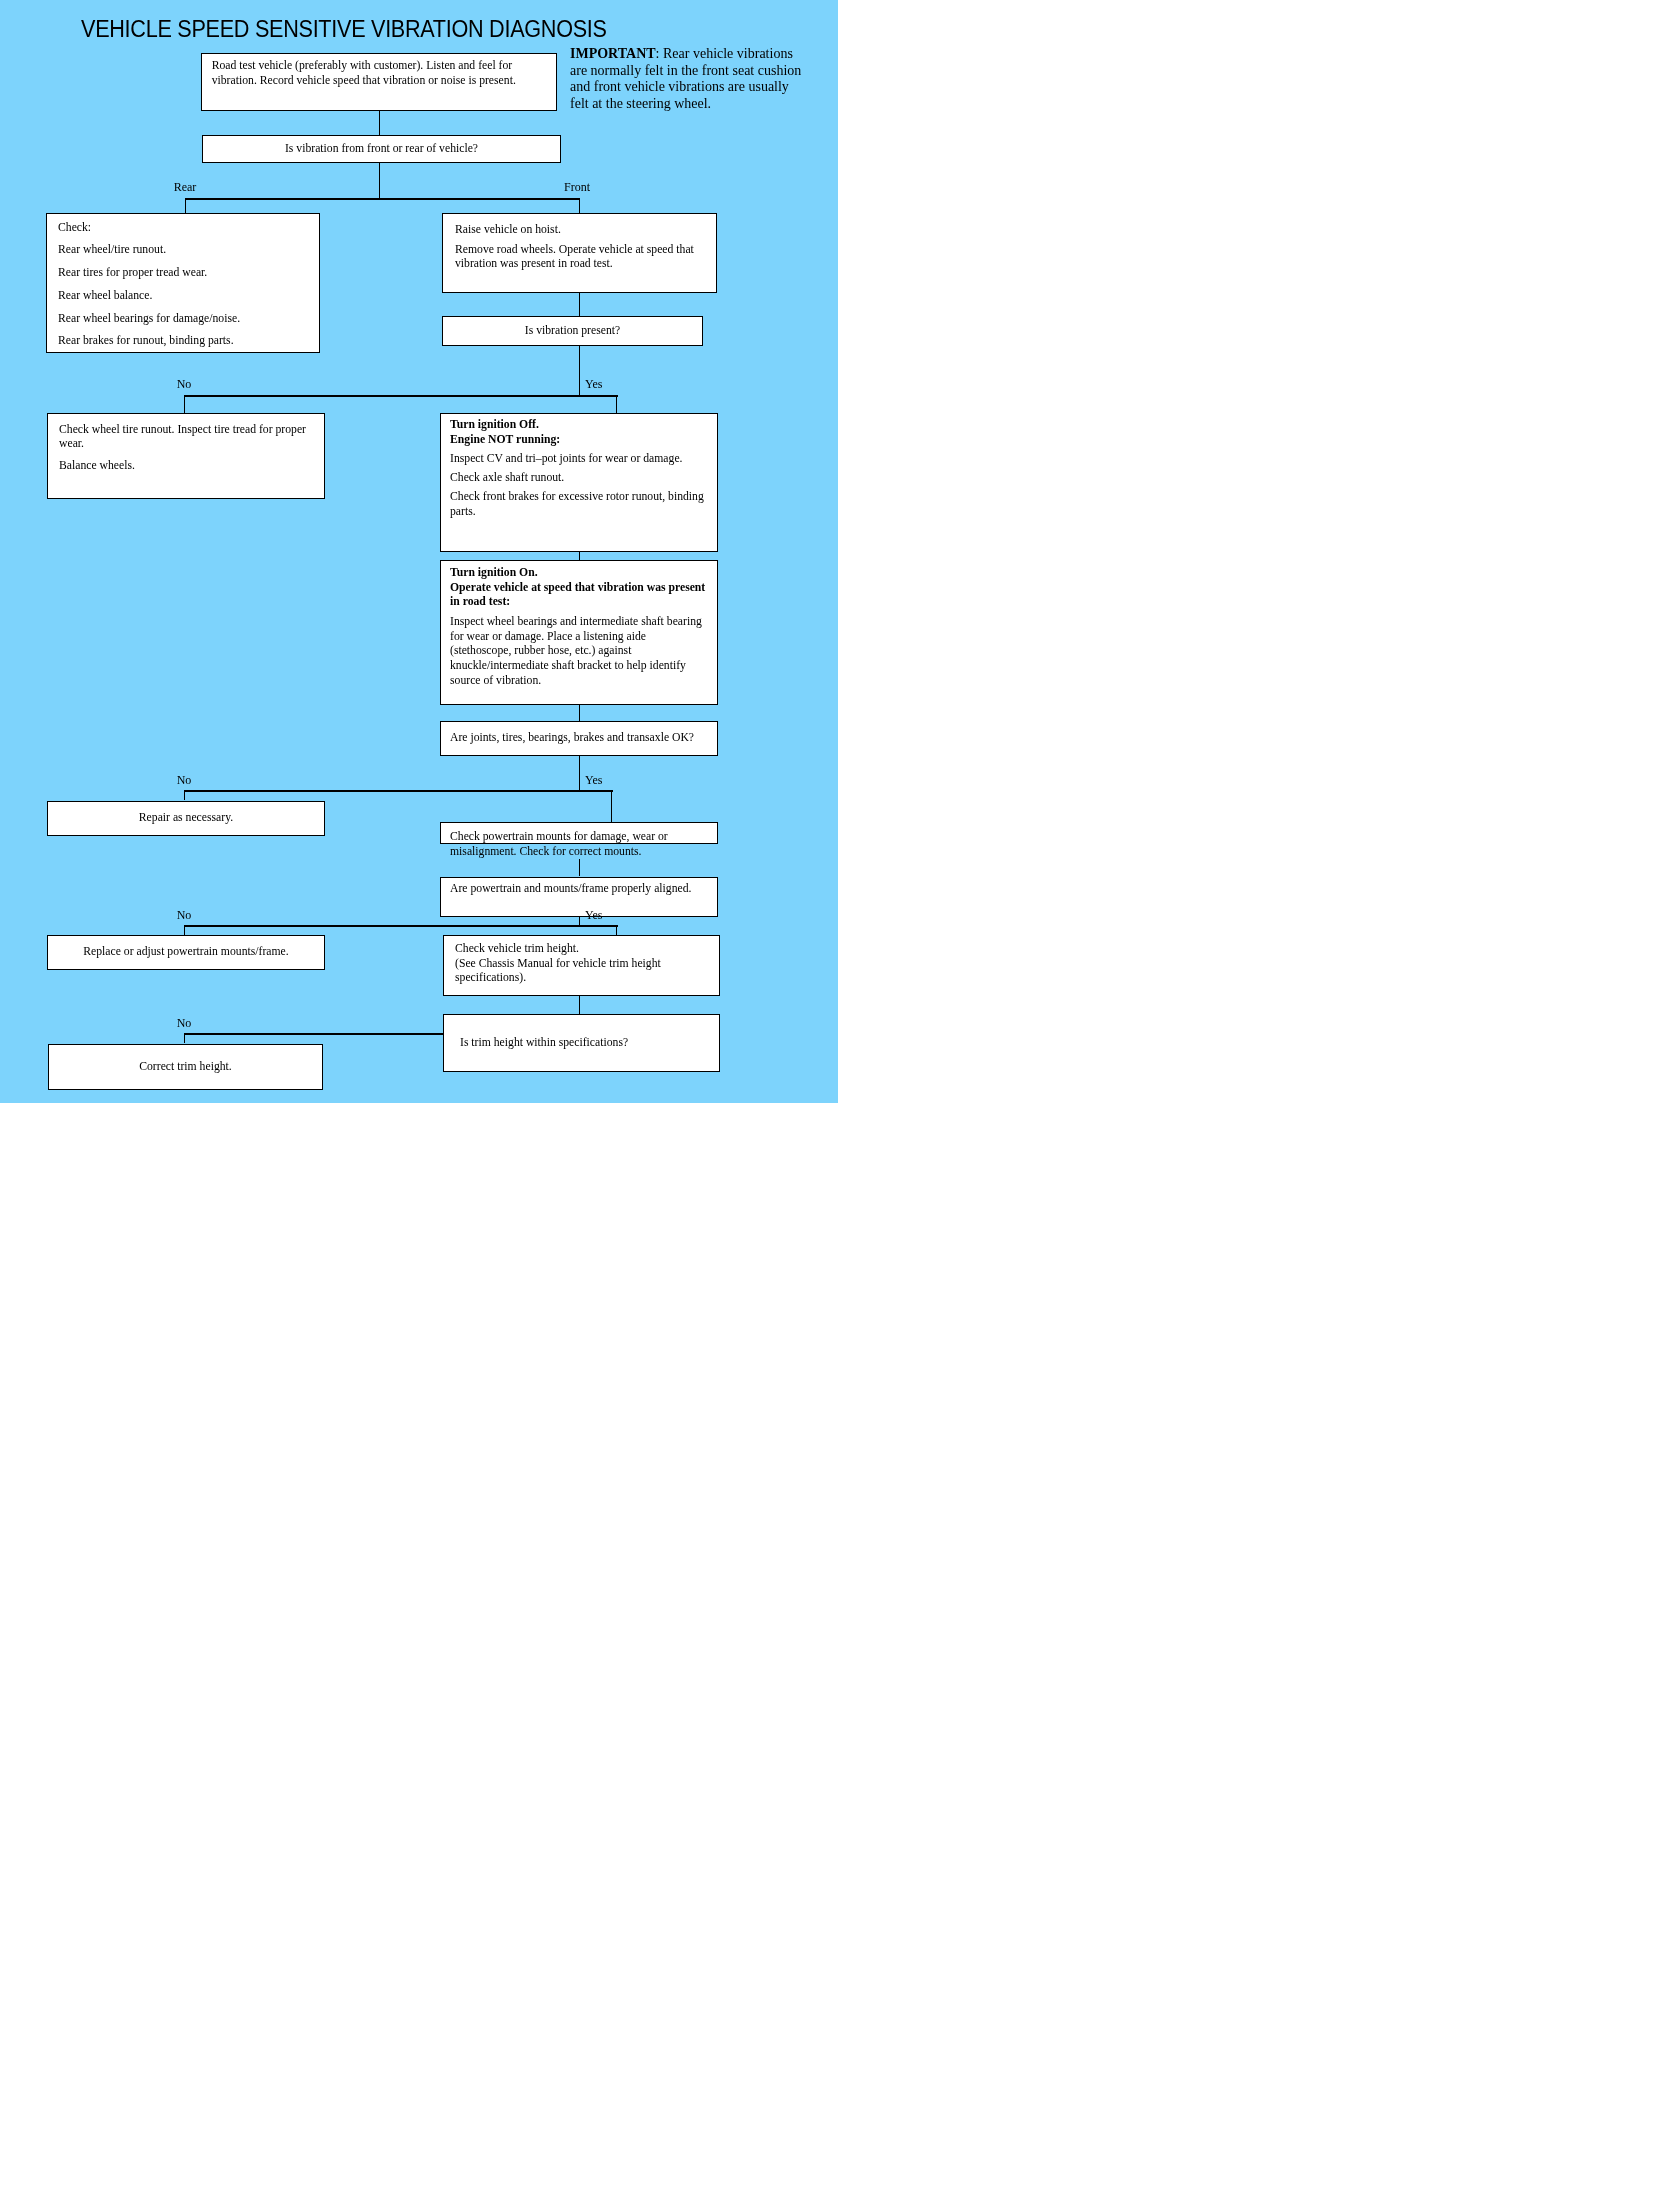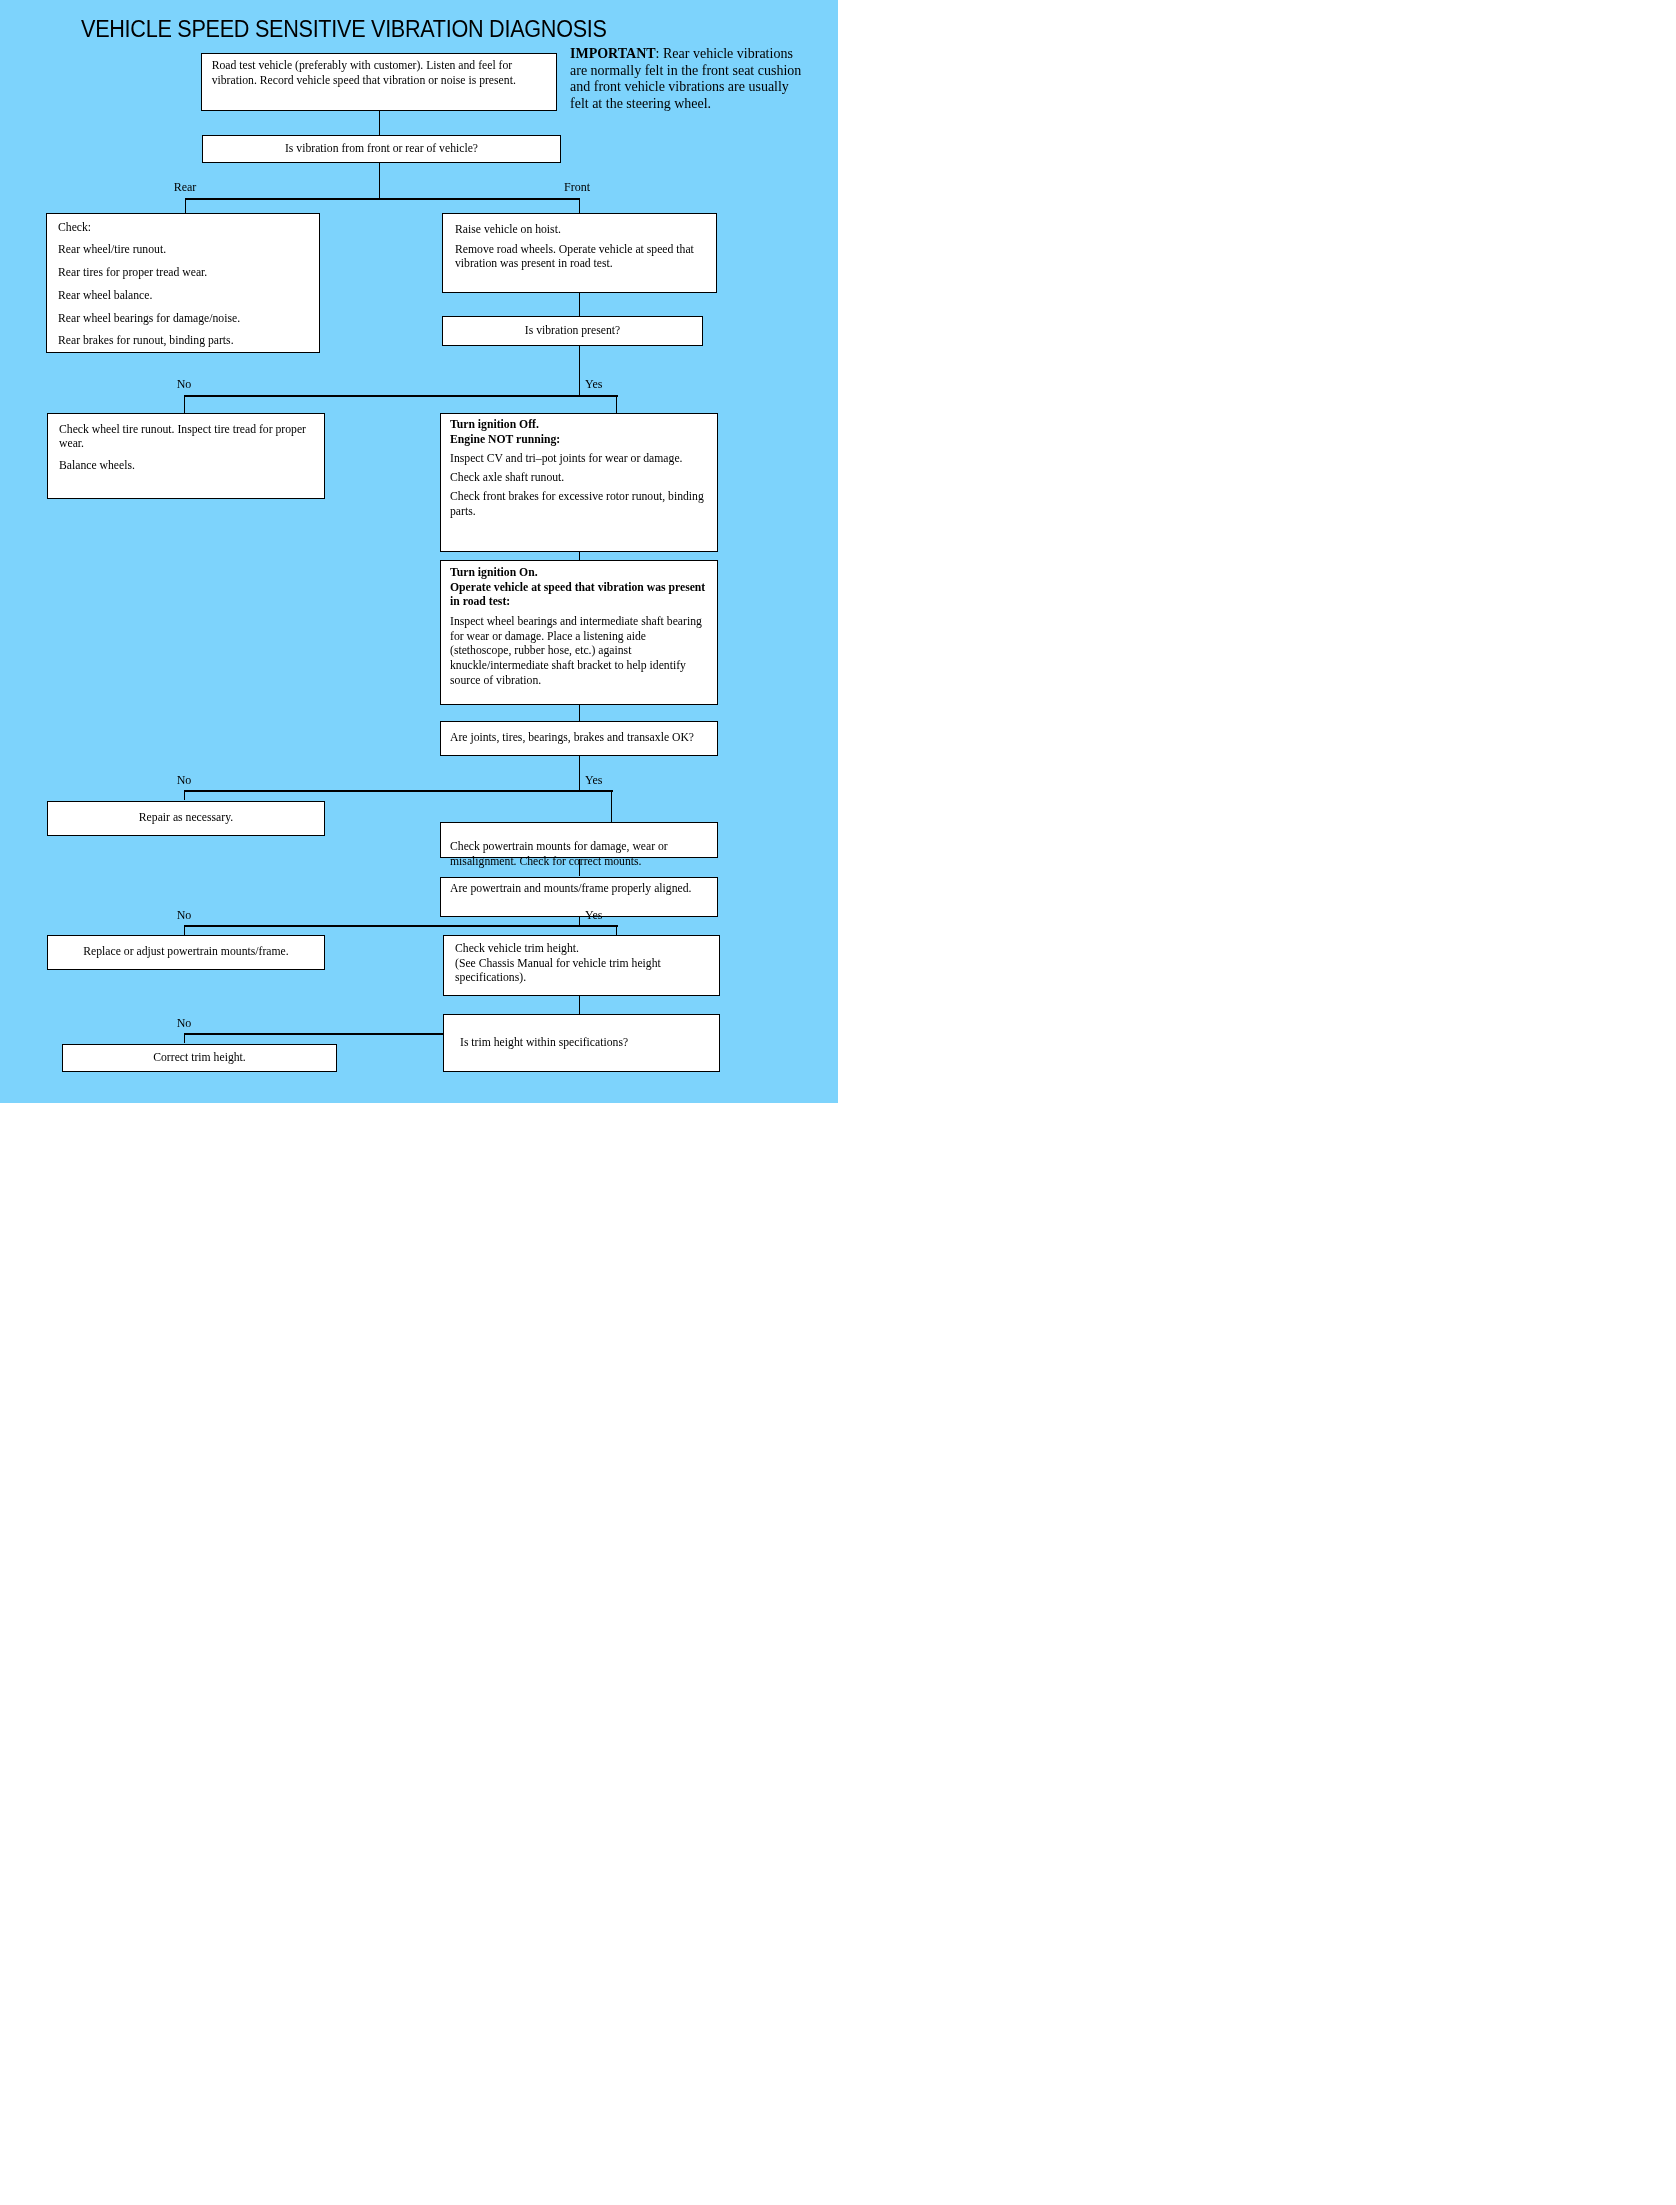--- a/index.html
+++ b/index.html
@@ -143,21 +143,21 @@
   <div class="hline" style="left:184px;top:790px;width:429px;"></div>
   <div class="branch-label cx" style="left:184px;top:773px;">No</div>
   <div class="branch-label" style="left:585px;top:773px;">Yes</div>
   <div class="vline" style="left:184px;top:790px;height:10.3px;"></div>
   <div class="vline" style="left:611px;top:790px;height:32px;"></div>
 
   <div class="box center" style="left:47px;top:801px;width:278px;height:35px;">
     <p>Repair as necessary.</p>
   </div>
 
-  <div class="box" style="left:440px;top:822px;width:278px;height:22px;padding:17px 9px;">
+  <div class="box" style="left:440px;top:822px;width:278px;height:22px;padding:7px 9px;">
     <p>Check powertrain mounts for damage, wear or misalignment. Check for correct mounts.</p>
   </div>
 
   <div class="vline" style="left:579px;top:859px;height:17px;"></div>
 
   <div class="box" style="left:440px;top:877px;width:278px;height:40px;padding:3.6px 9px;">
     <p>Are powertrain and mounts/frame properly aligned.</p>
   </div>
 
   <div class="vline" style="left:579px;top:917px;height:8.5px;"></div>
@@ -179,18 +179,18 @@
   <div class="vline" style="left:579px;top:996px;height:17.6px;"></div>
 
   <div class="box leftflex" style="left:443px;top:1014px;width:277px;height:58px;padding:0 16px;">
     <p>Is trim height within specifications?</p>
   </div>
 
   <div class="hline" style="left:184px;top:1033px;width:259px;"></div>
   <div class="branch-label cx" style="left:184px;top:1016px;">No</div>
   <div class="vline" style="left:184px;top:1033px;height:10.3px;"></div>
 
-  <div class="box center" style="left:62px;top:1044px;width:275px;height:28px;">
+  <div class="box center" style="left:48px;top:1044px;width:275px;height:46px;">
     <p>Correct trim height.</p>
   </div>
 
 </div>
 
 
 </body></html>

